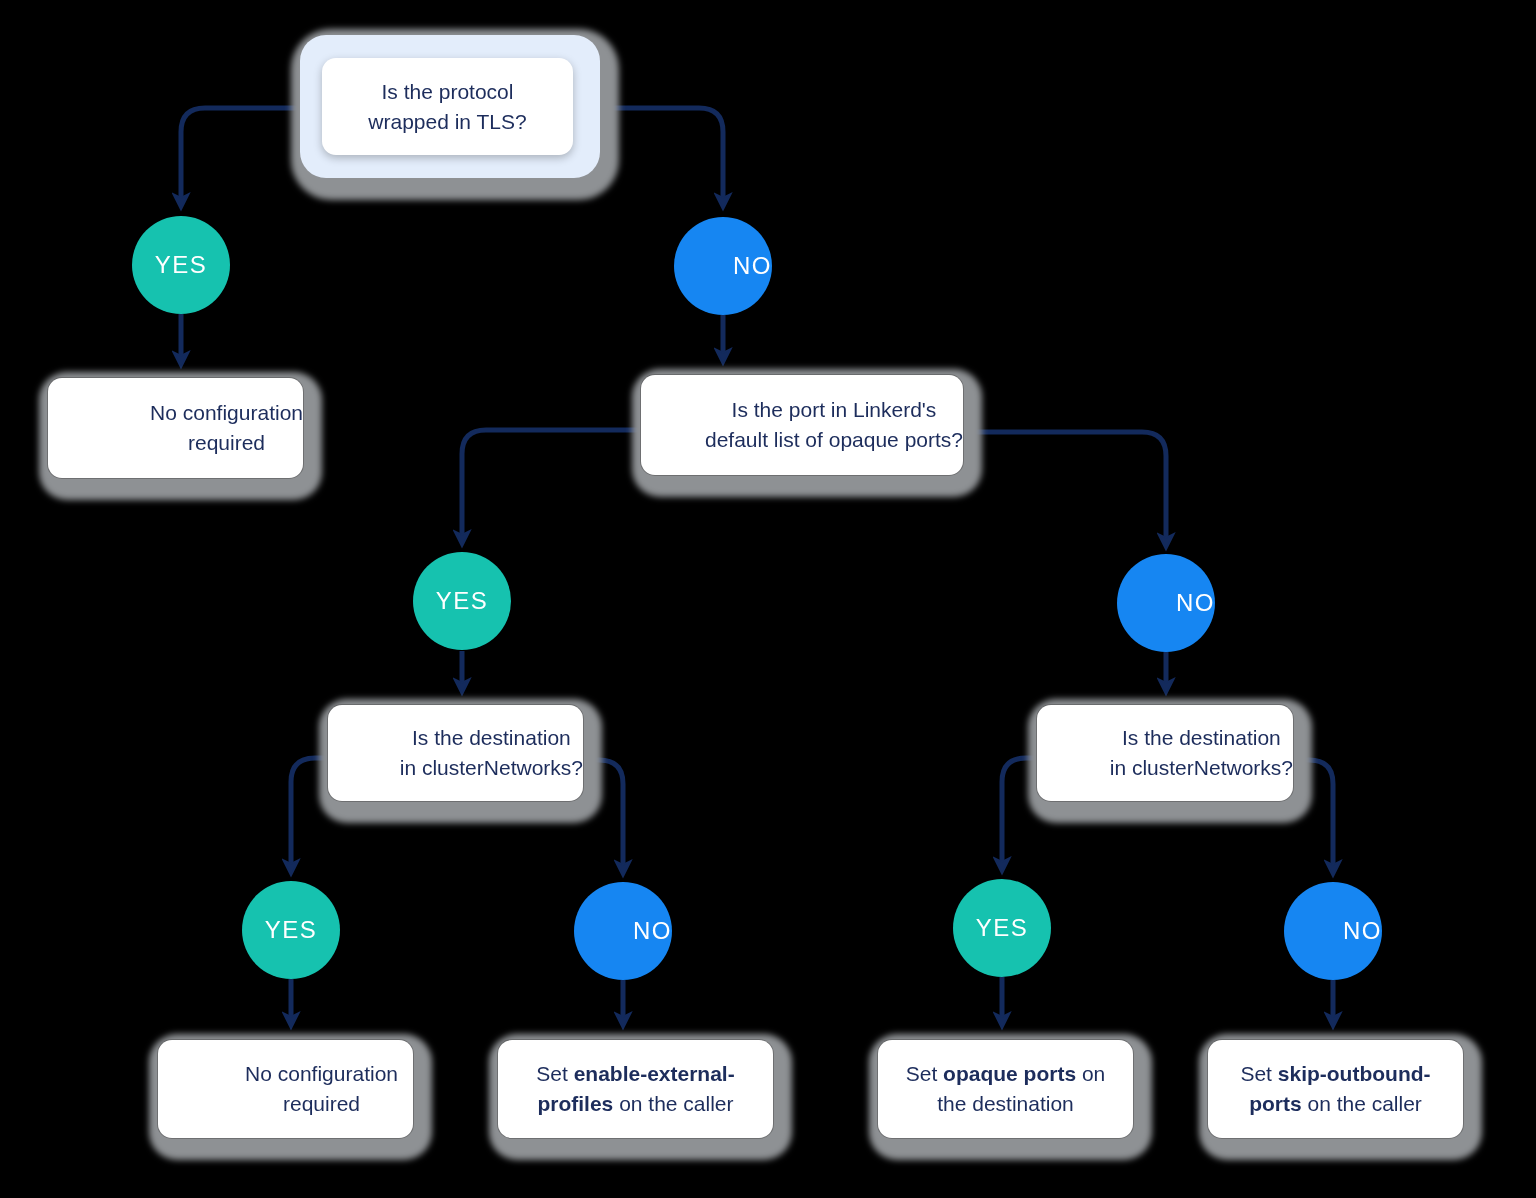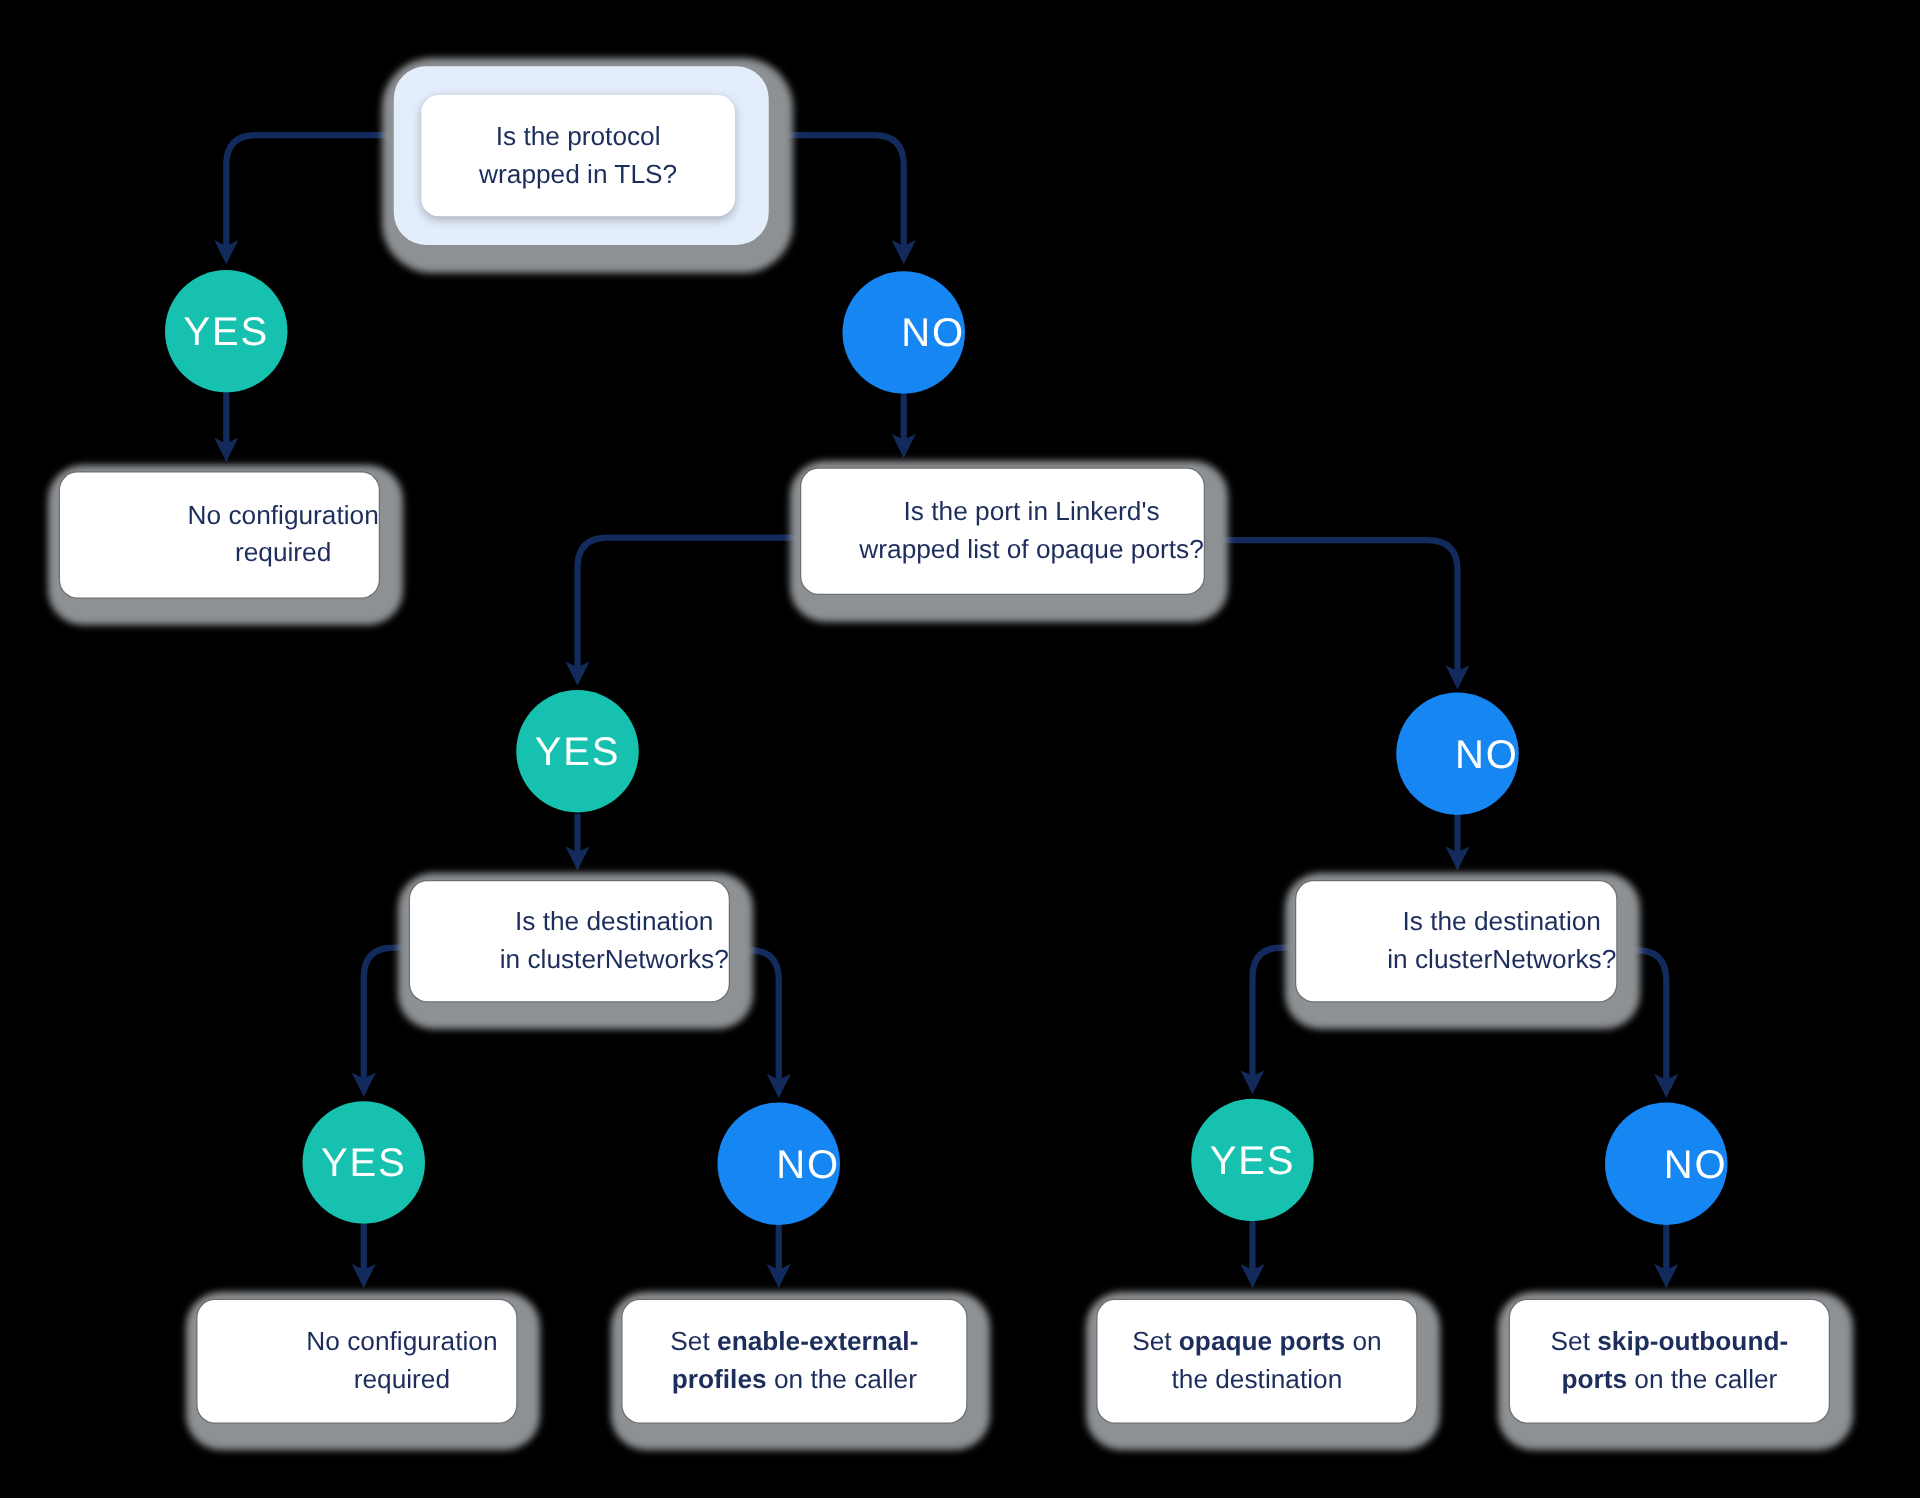--- a/index.html
+++ b/index.html
@@ -63,21 +63,21 @@
     white-space: pre-line;
   }
   .circle {
     width: 98px;
     height: 98px;
     border-radius: 50%;
     display: flex;
     align-items: center;
     justify-content: center;
     color: var(--circle-text, #fff);
-    font-size: 32px;
+    font-size: 24px;
     letter-spacing: 1.5px;
   }
   .circle.yes { background: var(--yes-circle, #16c2af); }
   .circle.no  { background: var(--no-circle, #1686f2); justify-content: flex-end; }
 </style>
 </head>
 <body>
 
 <div id="stage">
 
@@ -98,41 +98,41 @@
     <path class="connector" marker-end="url(#arrow)" d="M 336 758 H 315 Q 291 758 291 782 V 863"></path>
     <path class="connector" marker-end="url(#arrow)" d="M 575 760 H 599 Q 623 760 623 784 V 864"></path>
     <path class="connector" marker-end="url(#arrow)" d="M 1045 758 H 1026 Q 1002 758 1002 782 V 861"></path>
     <path class="connector" marker-end="url(#arrow)" d="M 1285 760 H 1309 Q 1333 760 1333 784 V 864"></path>
     <path class="connector" marker-end="url(#arrow)" d="M 291 979 V 1016"></path>
     <path class="connector" marker-end="url(#arrow)" d="M 623 980 V 1016"></path>
     <path class="connector" marker-end="url(#arrow)" d="M 1002 977 V 1016"></path>
     <path class="connector" marker-end="url(#arrow)" d="M 1333 980 V 1016"></path>
   </svg>
 
-  <div class="node root-outer" style="left:315px; top:35px; width:300px; height:143px;margin-top:18px;">
+  <div class="node root-outer" style="left:300px; top:35px; width:300px; height:143px;">
     <div class="root-inner">
       <span>Is the protocol
 wrapped in TLS?</span>
     </div>
   </div>
 
   <div class="node circle yes" style="left:132px; top:216px;">
     <span>YES</span>
   </div>
   <div class="node circle no" style="left:674px; top:217px;">
     <span>NO</span>
   </div>
 
   <div class="node card" style="left:48px; top:378px; width:255px; height:100px;">
     <span>No configuration
 required</span>
   </div>
   <div class="node card" style="left:641px; top:375px; width:322px; height:100px;">
     <span>Is the port in Linkerd's
-wrapped list of opaque ports?</span>
+default list of opaque ports?</span>
   </div>
 
   <div class="node circle yes" style="left:413px; top:552px;">
     <span>YES</span>
   </div>
   <div class="node circle no" style="left:1117px; top:554px;">
     <span>NO</span>
   </div>
 
   <div class="node card" style="left:328px; top:705px; width:255px; height:96px;">

